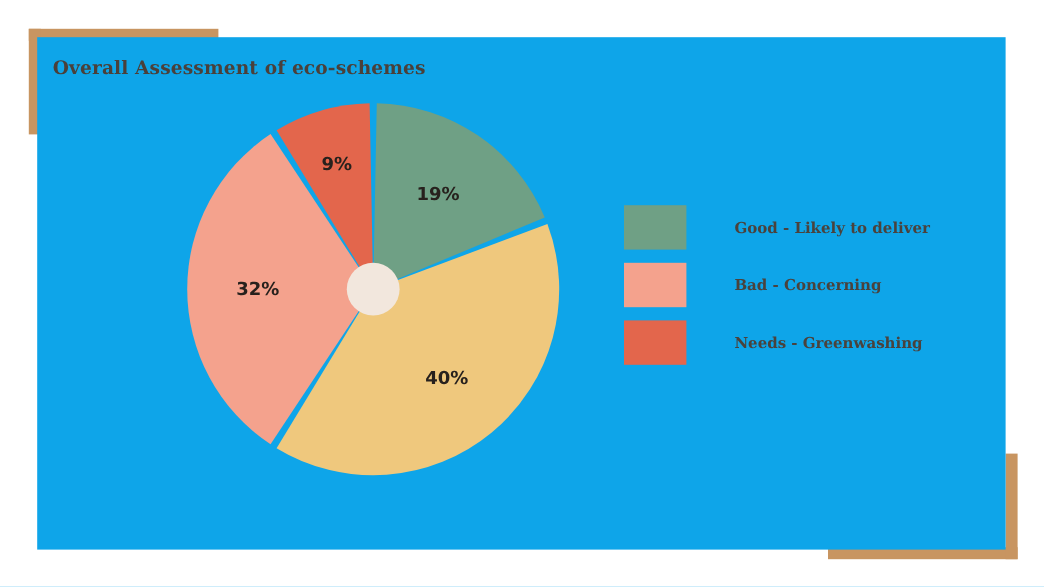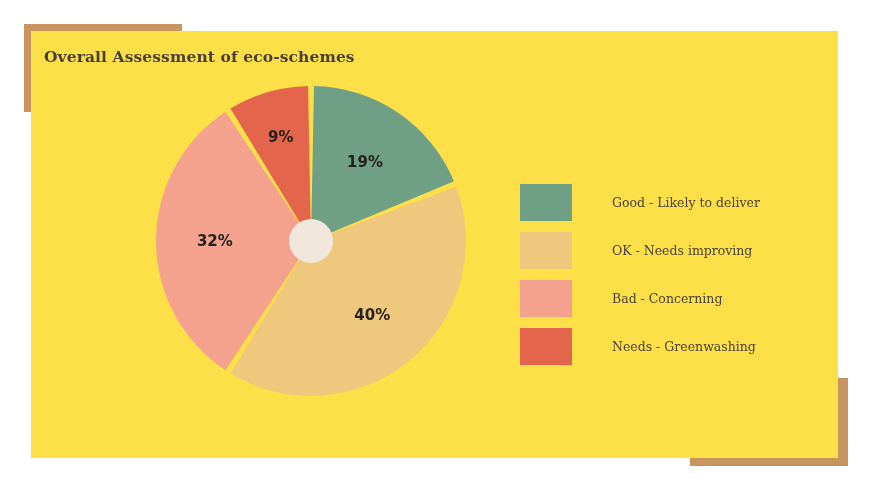--- a/index.html
+++ b/index.html
@@ -75,22 +75,23 @@
     font-family: "DejaVu Sans", "Liberation Sans", sans-serif;
     font-size: 15px;
     font-weight: bold;
     fill: #27211D;
   }
 
   
   #legend {
     position: absolute;
     left: 489px;
-    top: 147px;
+    top: 134px;
     width: 280px;
+    font-weight: bold;
   }
   .legend-row {
     display: flex;
     align-items: center;
     height: 48px;
   }
   .legend-swatch {
     width: 52px;
     height: 37px;
     flex: 0 0 auto;
@@ -102,21 +103,21 @@
     font-family: "DejaVu Serif", "Liberation Serif", serif;
     white-space: nowrap;
   }
 </style>
 </head>
 <body>
 
 <div class="corner-frame" id="corner-tl" style="border-color: rgb(200, 149, 97);"></div>
 <div class="corner-frame" id="corner-br" style="border-color: rgb(200, 149, 97);"></div>
 
-<div id="card" style="background: #fde047;">
+<div id="card" style="background: #0ea5e9;">
 
   <div id="chart-title" style="color: rgb(74, 64, 58);">Overall Assessment of eco-schemes</div>
 
   <div id="pie-wrap">
     <svg id="pie-svg" width="320" height="320" viewBox="0 0 320 320">
       <g id="pie-slices">
           <path d="M 160 160 L 162.98 5.03 A 155 155 0 0 1 302.99 100.18 Z" fill="#6FA085"></path>
           <path d="M 160 160 L 305.18 105.72 A 155 155 0 0 1 79.47 292.44 Z" fill="#EFC87D"></path>
           <path d="M 160 160 L 74.45 289.25 A 155 155 0 0 1 74.45 30.75 Z" fill="#F4A28D"></path>
           <path d="M 160 160 L 79.47 27.56 A 155 155 0 0 1 157.02 5.03 Z" fill="#E3664C"></path>
@@ -130,24 +131,20 @@
         </g>
     </svg>
   </div>
 
   <div id="legend">
     <div class="legend-row">
       <span class="legend-swatch" style="background: rgb(111, 160, 133);"></span>
       <span class="legend-label">Good - Likely to deliver</span>
     </div>
     <div class="legend-row">
-      <span class="legend-swatch" style="background: rgb(239, 200, 125);"></span>
-      <span class="legend-label">OK - Needs improving</span>
-    </div>
-    <div class="legend-row">
       <span class="legend-swatch" style="background: rgb(244, 162, 141);"></span>
       <span class="legend-label">Bad - Concerning</span>
     </div>
     <div class="legend-row">
       <span class="legend-swatch" style="background: rgb(227, 102, 76);"></span>
       <span class="legend-label">Needs - Greenwashing</span>
     </div>
   </div>
 
 </div>

